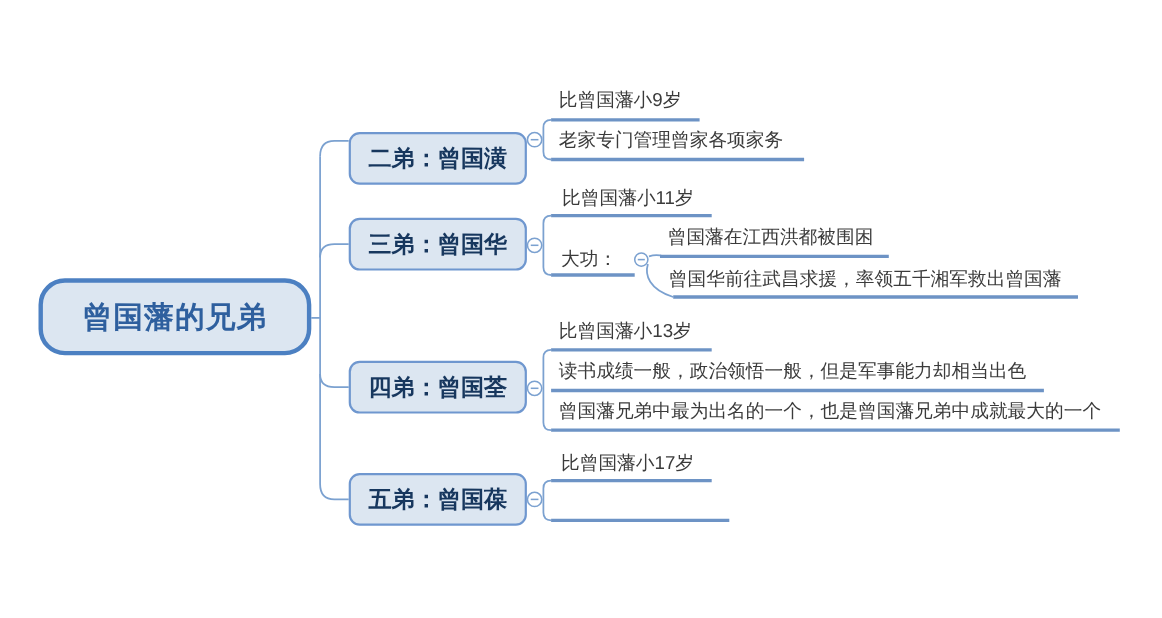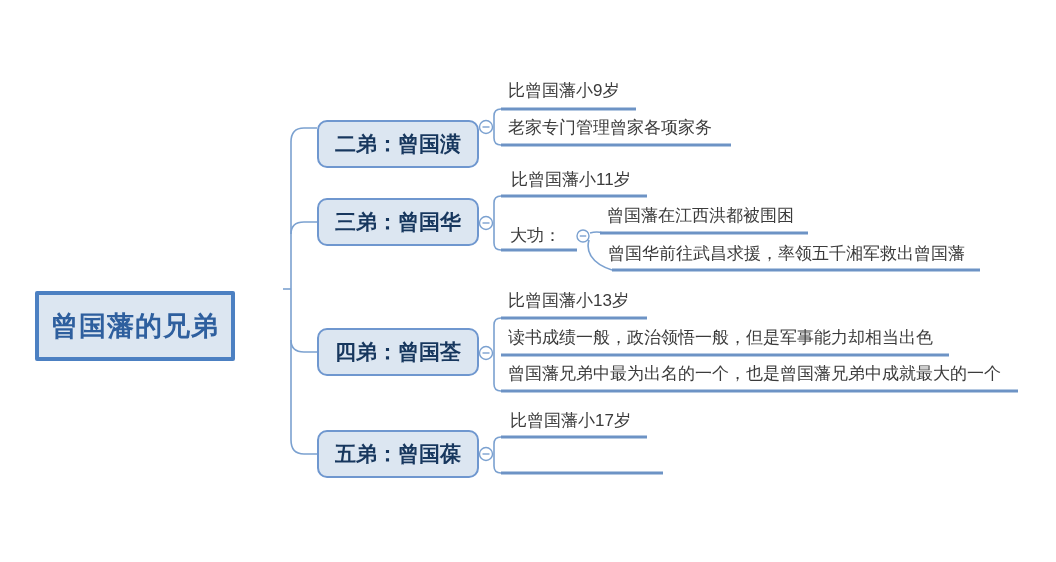--- a/index.html
+++ b/index.html
@@ -26,31 +26,30 @@
     overflow:hidden;
   }
   svg.links{
     position:absolute;
     left:0;top:0;
     width:1056px;height:562px;
   }
   .root-node{
     position:absolute;
     left:35px;top:253px;
-    width:200px;height:70px;
+    width:248px;height:70px;
     background:var(--node-fill);
     border:4px solid var(--root-border);
-    border-radius:2px;
+    border-radius:24px;
     box-sizing:border-box;
     display:flex;align-items:center;justify-content:center;
     font-size:27px;font-weight:bold;
     color:var(--root-text);
     letter-spacing:1px;
     cursor:default;
-    margin-top:38px;
   }
   .topic{
     position:absolute;
     width:162px;height:48px;
     background:var(--node-fill);
     border:2px solid var(--node-border);
     border-radius:10px;
     box-sizing:border-box;
     display:flex;align-items:center;justify-content:center;
     font-size:21px;font-weight:bold;

